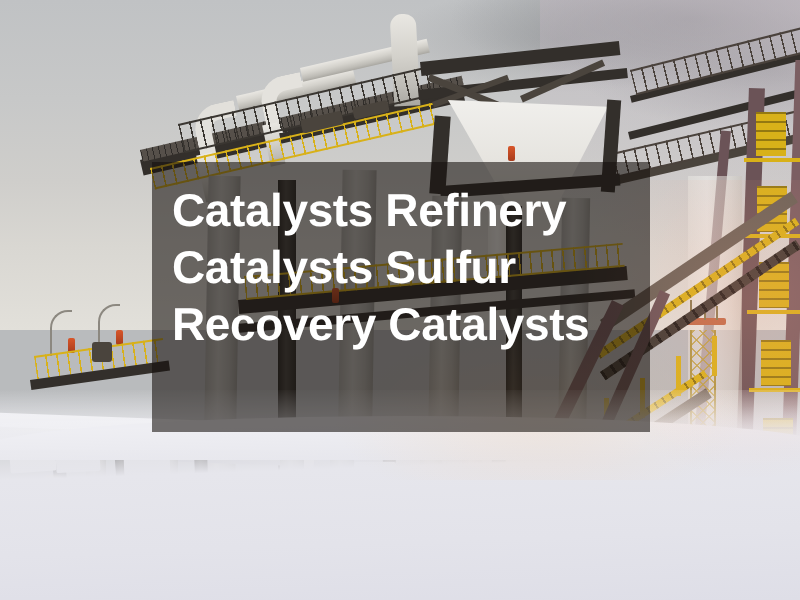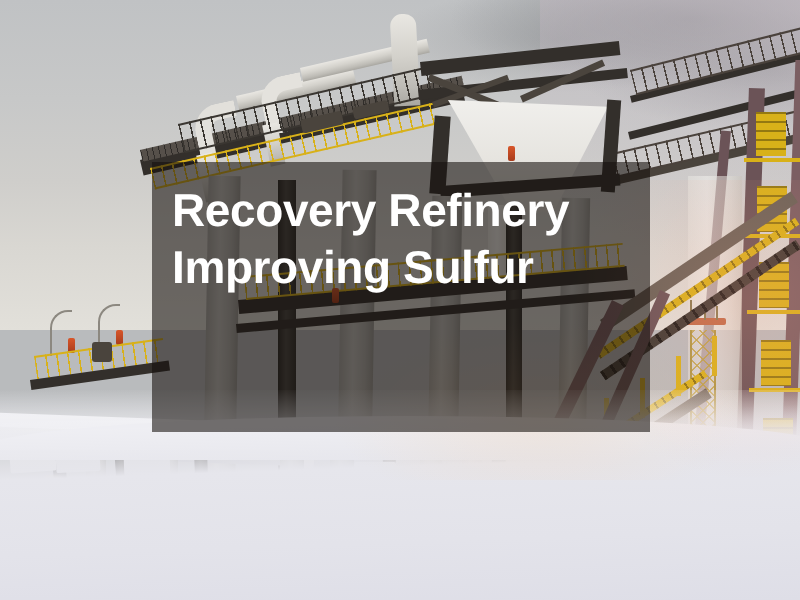--- a/index.html
+++ b/index.html
@@ -330,17 +330,18 @@
 
   <div class="ground-top"></div>
   <div class="snow-edge" style="bottom:150px;"></div>
   <div class="ground"></div>
 
   <div class="haze-r"></div>
   <div class="haze-b"></div>
 
   <div id="overlay-scrim"></div>
   <div id="title">
-    <span class="ln">Recovery Refinery</span>
-    <span class="ln">Improving Sulfur</span>
+    <span class="ln">Catalysts Refinery</span>
+    <span class="ln">Catalysts Sulfur</span>
+    <span class="ln">Recovery Catalysts</span>
   </div>
 
 </div>
 
 </body></html>

